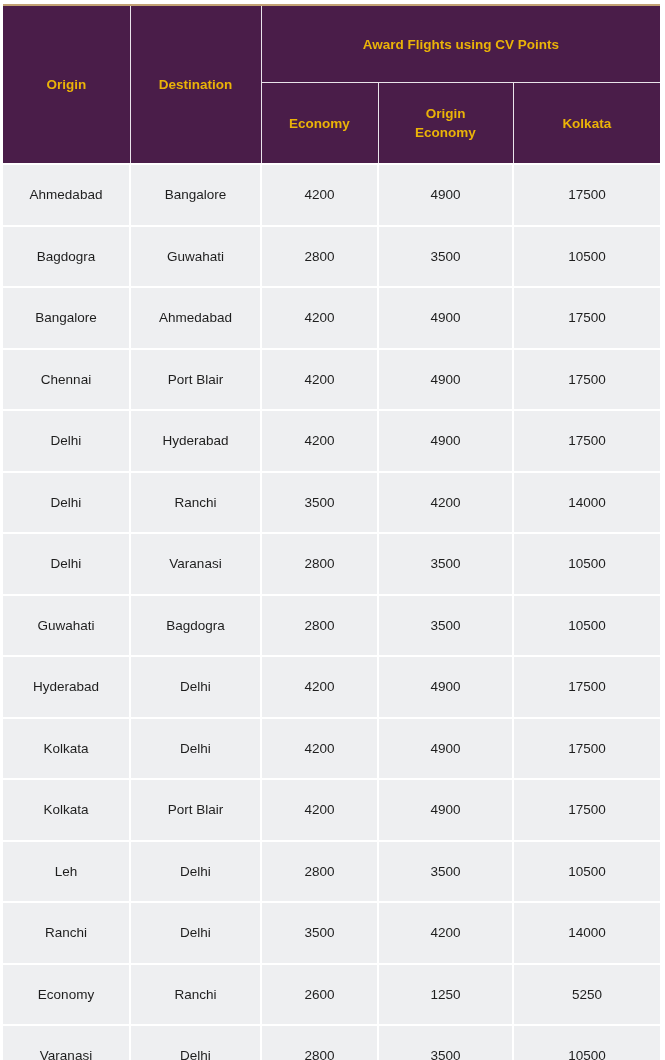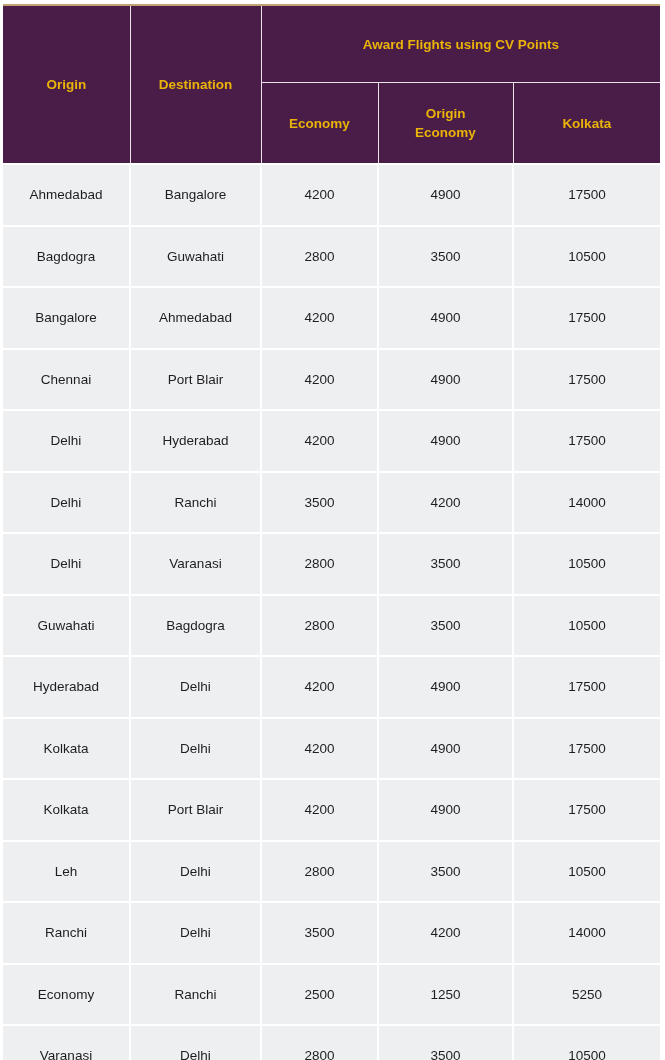--- a/index.html
+++ b/index.html
@@ -172,21 +172,21 @@
         <tr>
           <td>Ranchi</td>
           <td>Delhi</td>
           <td>3500</td>
           <td>4200</td>
           <td>14000</td>
         </tr>
         <tr>
           <td>Economy</td>
           <td>Ranchi</td>
-          <td>2500</td>
+          <td>2600</td>
           <td>1250</td>
           <td>5250</td>
         </tr>
         <tr>
           <td>Varanasi</td>
           <td>Delhi</td>
           <td>2800</td>
           <td>3500</td>
           <td>10500</td>
         </tr>

